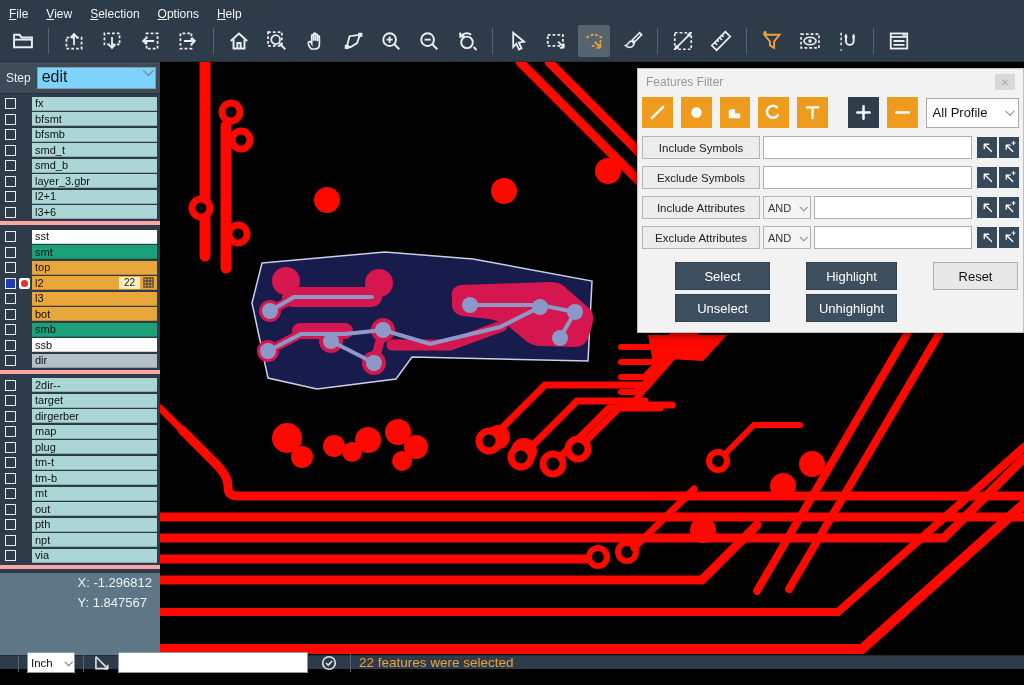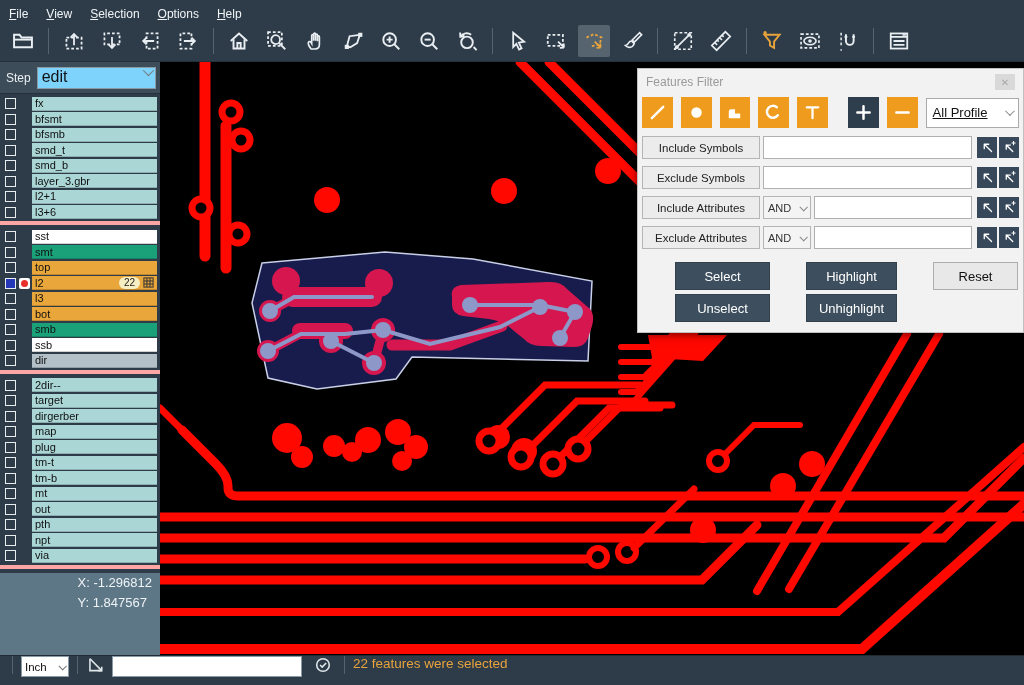--- a/index.html
+++ b/index.html
@@ -46,21 +46,21 @@
   .layer-row{display:flex; align-items:center; height:15.5px;}
   .lr-check{width:11px; height:11px; border:1.5px solid #e8eef0; background:transparent; margin-left:5px; flex:0 0 auto;}
   .lr-check.checked{background:#2538b8;}
   .lr-gutter{width:16px; display:flex; align-items:center; justify-content:center; flex:0 0 auto;}
   .lr-dot{width:11px; height:11px; background:#fff; border-radius:2px; display:flex; align-items:center; justify-content:center;}
   .lr-dot i{width:7px; height:7px; border-radius:50%; background:#e8302a; display:block;}
   .lr-bar{flex:1; height:14px; margin-right:3px; display:flex; align-items:center; padding:0 3px;
     font-size:11px; color:#111; border-bottom:1px solid rgba(0,0,0,.18); overflow:hidden; white-space:nowrap;}
   .lc-cyan{background:var(--c-cyan);} .lc-white{background:#fff;} .lc-green{background:var(--c-green);text-align:center;}
   .lc-orange{background:var(--c-lorange);} .lc-gray{background:var(--c-lgray);}
-  .lr-badge{margin-left:auto; background:#f6efc3; border-radius:6px; font-size:10px; padding:0 5px; line-height:12px; color:#222;}
+  .lr-badge{margin-left:auto; background:#f6efc3; border-radius:0; font-size:10px; padding:0 5px; line-height:12px; color:#222;}
   .lr-grid{margin-left:3px; display:flex;}
   #sidebottom{flex:1; background:var(--c-panel); display:flex; flex-direction:row; justify-content:flex-end;}
   #sidebottom .divline{height:1px; background:#8aa0ab; margin:0 0 10px 0;}
   #coords{padding:0 8px 8px 8px; color:#eef3f5; font-size:13px; line-height:20px;}
 
   
   #canvas{position:absolute; left:160px; top:62px; width:864px; height:593px; background:#000; z-index:1;}
   .tr{stroke:var(--c-red); fill:none;}
   .pr{fill:var(--c-red);}
   .dn{fill:#000; stroke:var(--c-red);}
@@ -77,43 +77,43 @@
   #dlg-title{height:26px; display:flex; align-items:center; padding:0 8px; flex:0 0 auto;}
   #dlg-title .t{color:#9a9a9a; font-size:12px;}
   #dlg-close{margin-left:auto; width:20px; height:16px; background:#d9d9d9; color:#a8a8a8; font-size:10px;
     display:flex; align-items:center; justify-content:center;}
   #dlg-tools{display:flex; align-items:center; padding:2px 4px 8px 4px; flex:0 0 auto;}
   .ft-btn{width:31px; height:31px; margin-right:8px; display:flex; align-items:center; justify-content:center; color:#fff;}
   .ft-btn svg{width:19px; height:19px;}
   .ft-orange{background:var(--c-orange);}
   .ft-navy{background:#2f3e4d; margin-left:12px;}
   #dlg-profile{margin-left:auto; width:94px; height:30px; background:#fff; border:1px solid #aaa;
-    display:flex; align-items:center; padding:0 6px; font-size:13px; color:#111;text-decoration:underline;}
+    display:flex; align-items:center; padding:0 6px; font-size:13px; color:#111;}
   #dlg-profile .chev{margin-left:auto; width:7px; height:7px; border-right:1.5px solid #888; border-bottom:1.5px solid #888;
     transform:rotate(45deg) translateY(-2px);}
   .f-row{display:flex; align-items:center; padding:0 4px; margin-bottom:7px; flex:0 0 auto;}
   .f-label{width:118px; height:23px; background:#ececec; border:1px solid #b5b5b5; font-size:11.5px; color:#222;
     display:flex; align-items:center; justify-content:center; flex:0 0 auto;}
   .f-and{width:48px; height:23px; background:#f4f4f4; border:1px solid #b5b5b5; font-size:11px; color:#333;
     display:flex; align-items:center; padding:0 4px; margin-left:3px; flex:0 0 auto;}
   .f-and .chev{margin-left:auto; width:6px; height:6px; border-right:1.5px solid #888; border-bottom:1.5px solid #888;
     transform:rotate(45deg) translateY(-1px);}
   .f-input{flex:1; height:23px; border:1px solid #b0b0b0; background:#fff; margin:0 3px; font-size:12px; padding:0 4px;
     font-family:"Liberation Sans",sans-serif; min-width:10px;}
   .f-arrow{width:20px; height:21px; background:#37485a; color:#fff; display:flex; align-items:center; justify-content:center;
     margin-left:2px; flex:0 0 auto;}
   .f-arrow svg{width:13px; height:13px;}
   #dlg-actions{display:grid; grid-template-columns:127px 123px 1fr; gap:4px; padding:4px 5px 6px 5px; margin-top:2px;}
   .act-btn{height:28px; font-size:13px; display:flex; align-items:center; justify-content:center; font-family:"Liberation Sans",sans-serif;margin-left:32px;}
   .act-dark{background:var(--c-btndark); color:#fff; border:1px solid #32414e;}
   .act-light{background:var(--c-btnlight); color:#111; border:1px solid #adadad;}
 
   
-  #statusbar{position:absolute; left:0; top:655px; width:1024px; height:30px; background:var(--c-chrome);
-    border-top:1px solid #1f2a33; display:flex; align-items:flex-start; z-index:6; padding-left:4px;}
+  #statusbar{position:absolute; left:0; top:655px; width:1024px; height:14px; background:var(--c-chrome);
+    border-top:1px solid #1f2a33; display:flex; align-items:center; z-index:6; padding-left:10px;}
   .sb-sep{width:1px; height:18px; background:#56646f; margin:0 8px;}
   #sb-unit{width:48px; height:21px; background:#fff; border:1px solid #8a9aa4; font-size:11.5px; color:#111;
     display:flex; align-items:center; padding:0 3px;}
   #sb-unit .chev{margin-left:auto; width:6px; height:6px; border-right:1.5px solid #777; border-bottom:1.5px solid #777;
     transform:rotate(45deg) translateY(-1px);}
   #sb-angle{color:#dfe6ea; display:flex; margin-right:8px;}
   #sb-input{width:190px; height:21px; border:1px solid #8a9aa4; background:#fff; font-size:12px; padding:0 4px;
     font-family:"Liberation Sans",sans-serif;}
   #sb-sync{color:#dfe6ea; display:flex; margin:0 4px 0 12px;}
   #sb-msg{color:var(--c-accent); font-size:13.5px;}

